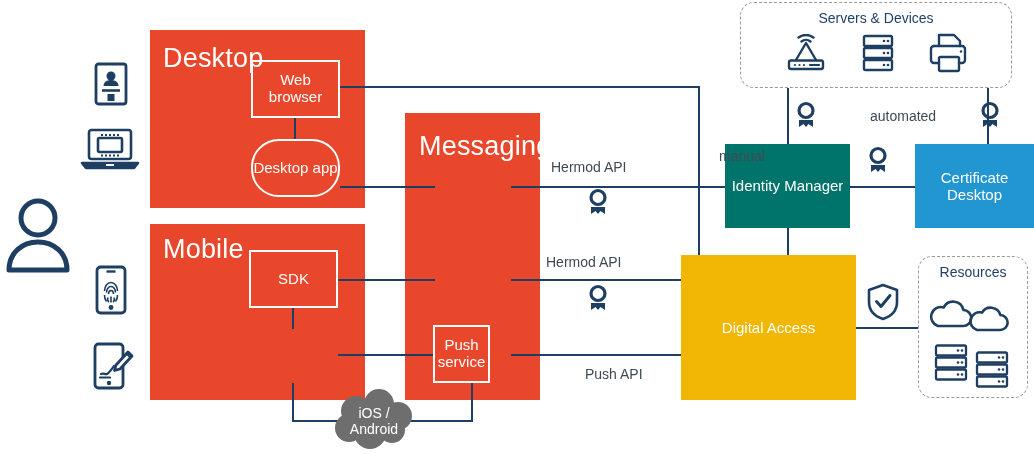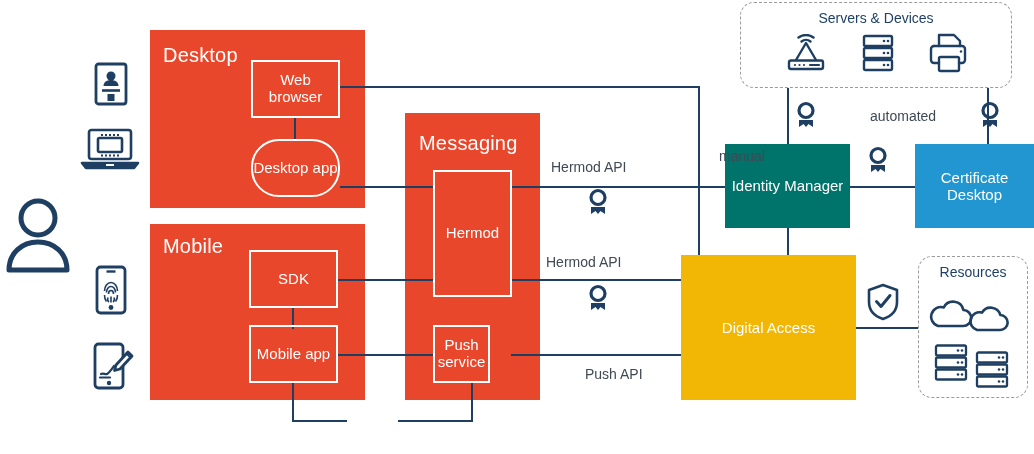--- a/index.html
+++ b/index.html
@@ -4,21 +4,21 @@
 <style>
   html,body{margin:0;padding:0;background:#ffffff;}
   body{font-family:"Liberation Sans",sans-serif;}
   #stage{position:relative;width:1034px;height:454px;background:#fff;overflow:hidden;}
 
   .abs{position:absolute;}
 
   
   .zone{background:#E8472B;}
   .zone-title{
-    position:absolute;color:#fff;font-size:20px;line-height:1;
+    position:absolute;color:#fff;font-size:27px;line-height:1;
     font-family:"Liberation Sans",sans-serif;font-weight:400;letter-spacing:.2px;
   }
 
   
   .subbox{
     position:absolute;border:2px solid #ffffff;color:#ffffff;
     display:flex;align-items:center;justify-content:center;text-align:center;
     font-size:15px;line-height:1.12;box-sizing:border-box;
   }
 
@@ -108,27 +108,21 @@
   <div class="subbox" style="left:251px;top:60px;width:89px;height:58px;">
     <span>Web browser</span>
   </div>
   <div class="subbox" style="left:251px;top:139px;width:89px;height:58px;border-radius:28px;">
     <span>Desktop app</span>
   </div>
 
   <div class="subbox" style="left:249px;top:250px;width:89px;height:58px;">
     <span>SDK</span>
   </div>
-  <div class="subbox" style="left:249px;top:325px;width:89px;height:58px;">
-    <span>Mobile app</span>
-  </div>
-
-  <div class="subbox" style="left:433px;top:170px;width:79px;height:127px;">
-    <span>Hermod</span>
-  </div>
+
   <div class="subbox" style="left:433px;top:325px;width:57px;height:58px;">
     <span>Push service</span>
   </div>
 
   <div class="solidbox" style="left:725px;top:144px;width:125px;height:84px;background:#00736B;">
     <span>Identity Manager</span>
   </div>
   <div class="solidbox" style="left:915px;top:144px;width:119px;height:84px;background:#2196D0;">
     <span>Certificate Desktop</span>
   </div>
@@ -261,20 +255,37 @@
     </svg>
   </div>
 
   <div class="ico" style="left:866px;top:283px;">
     <svg width="34" height="38" viewBox="0 0 34 38" fill="none" stroke="#1F3F62" stroke-width="2.6" stroke-linejoin="round" stroke-linecap="round">
       <path d="M17 2 L31 7 V19 c0 9 -6.5 14.5 -14 17 C9.5 33.5 3 28 3 19 V7 Z"></path>
       <path d="M10.5 18.5 L15 23.5 L24 12.5" stroke-width="3"></path>
     </svg>
   </div>
 
+  <div class="cloudwrap" style="left:330px;top:389px;width:88px;height:62px;">
+    <svg width="88" height="62" viewBox="0 0 88 62" style="display:block;">
+      <g fill="#6E6E6E">
+        <circle cx="26" cy="22" r="15"></circle>
+        <circle cx="49" cy="15" r="15"></circle>
+        <circle cx="68" cy="27" r="14"></circle>
+        <circle cx="19" cy="39" r="14"></circle>
+        <circle cx="40" cy="44" r="16"></circle>
+        <circle cx="62" cy="41" r="13"></circle>
+        <rect x="18" y="24" width="52" height="24"></rect>
+      </g>
+    </svg>
+    <div class="ctext">
+      <span>iOS /</span>
+      <span>Android</span>
+    </div>
+  </div>
 
   <div class="ico" style="left:6px;top:196px;">
     <svg width="64" height="78" viewBox="0 0 64 78" fill="none" stroke="#1F3F62" stroke-width="5" stroke-linejoin="round">
       <circle cx="32" cy="22" r="17"></circle>
       <path d="M3 74 c0 -17 13 -28 29 -28 c16 0 29 11 29 28 Z"></path>
     </svg>
   </div>
 
   <div class="ico" style="left:94px;top:62px;">
     <svg width="34" height="44" viewBox="0 0 34 44" fill="none" stroke="#1F3F62" stroke-width="2.8" stroke-linejoin="round">

